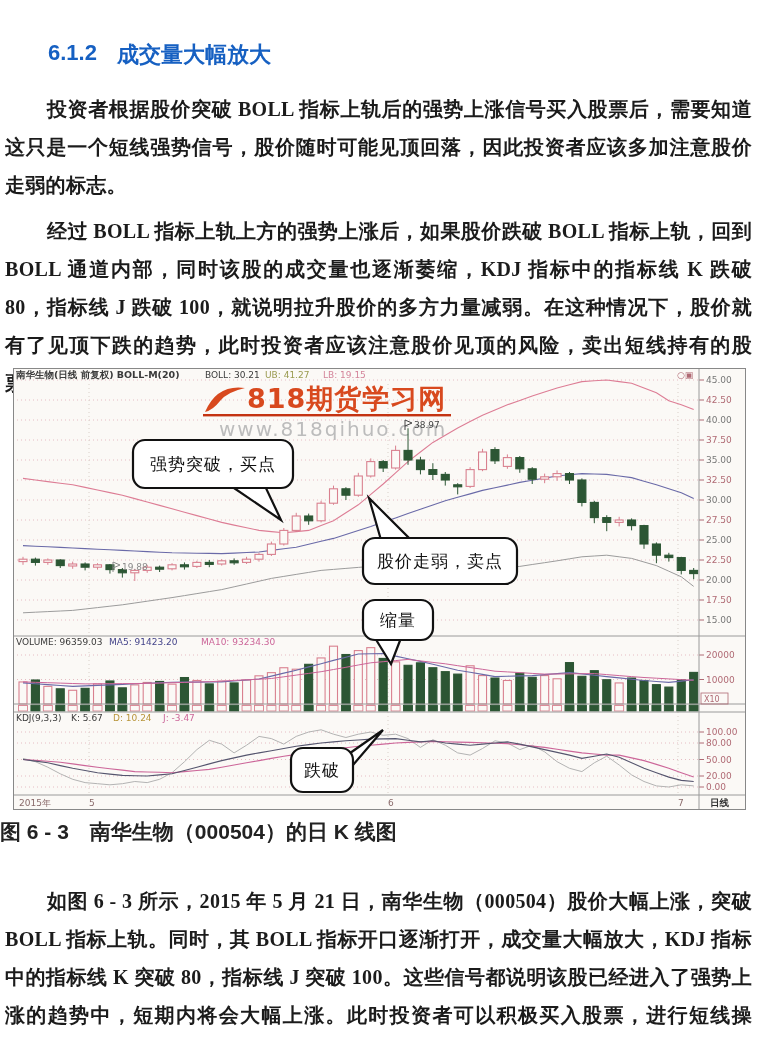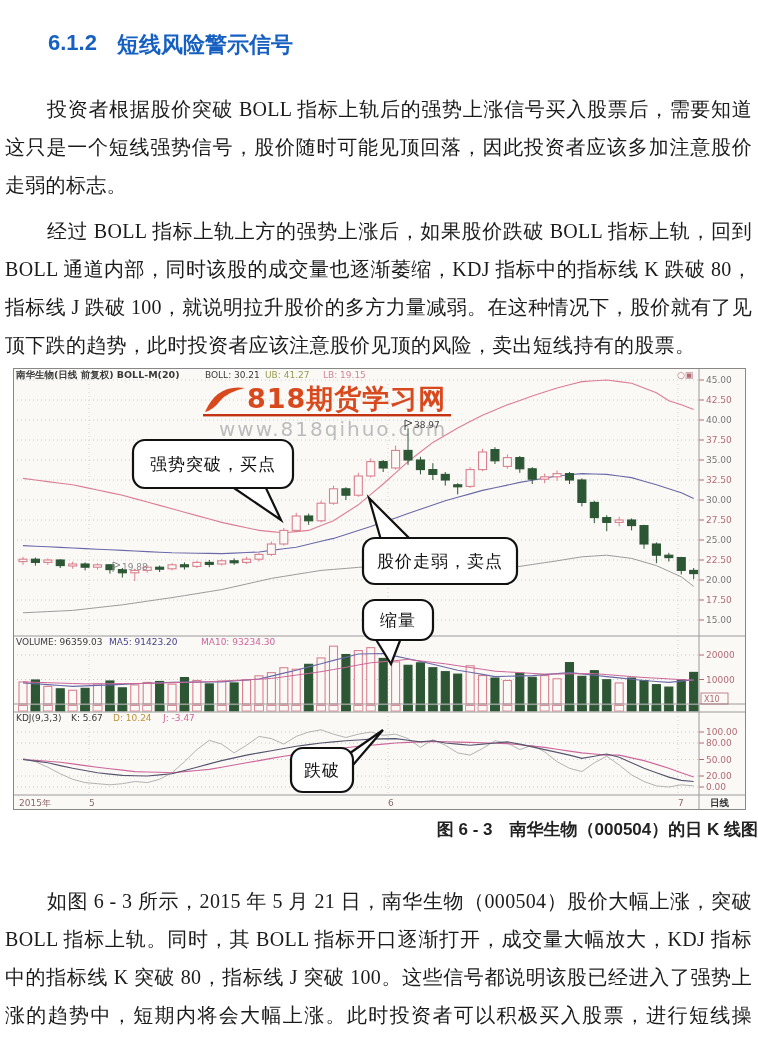--- a/index.html
+++ b/index.html
@@ -1,43 +1,43 @@
 <!DOCTYPE html>
 <html><head>
 <meta charset="utf-8">
 <style>
   html,body{margin:0;padding:0;}
   body{width:758px;height:1038px;background:#ffffff;position:relative;
        font-family:"Liberation Serif","DejaVu Serif",serif;color:#1b1b1b;}
   .page{position:absolute;inset:0;overflow:hidden;}
-  .heading{position:absolute;left:48px;top:30px;margin:0;
+  .heading{position:absolute;left:48px;top:40px;margin:0;
            font-family:"Liberation Sans","DejaVu Sans",sans-serif;
            font-weight:bold;font-size:22px;color:#1660c2;display:flex;gap:20px;}
   .body-para{position:absolute;left:5px;width:747px;margin:0;
              font-size:20px;line-height:38px;text-align:justify;
-             text-indent:2.1em;letter-spacing:0.3px;}
+             text-indent:2.1em;letter-spacing:0.3px;font-weight:bold;}
   #para1{top:90px;}
   #para2{top:204px;margin-top:8px;}
   #para3{top:882px;}
   .figure{position:absolute;left:0;top:0;margin:0;}
   .chart-wrap{position:absolute;left:13px;top:368px;width:733px;height:442px;
               background:#fbf9f6;}
   .chart-wrap svg{display:block;}
-  .figcaption{position:absolute;left:0;top:818px;width:758px;text-align:right;
+  .figcaption{position:absolute;left:0;top:818px;width:758px;text-align:left;
               font-family:"Liberation Sans","DejaVu Sans",sans-serif;
-              font-weight:600;font-size:17px;color:#222;}
+              font-weight:600;font-size:21px;color:#222;}
 </style>
 </head>
 <body>
 
 <div class="page">
 
   <h2 class="heading">
     <span>6.1.2</span>
-    <span>短线风险警示信号</span>
+    <span>成交量大幅放大</span>
   </h2>
 
   <p id="para1" class="body-para">投资者根据股价突破 BOLL 指标上轨后的强势上涨信号买入股票后，需要知道这只是一个短线强势信号，股价随时可能见顶回落，因此投资者应该多加注意股价走弱的标志。</p>
   <p id="para2" class="body-para">经过 BOLL 指标上轨上方的强势上涨后，如果股价跌破 BOLL 指标上轨，回到 BOLL 通道内部，同时该股的成交量也逐渐萎缩，KDJ 指标中的指标线 K 跌破 80，指标线 J 跌破 100，就说明拉升股价的多方力量减弱。在这种情况下，股价就有了见顶下跌的趋势，此时投资者应该注意股价见顶的风险，卖出短线持有的股票。</p>
 
   <div class="figure">
     <div class="chart-wrap">
       <svg id="chart-svg" width="733" height="442" viewBox="0 0 733 442">
           <rect x="0" y="0" width="733" height="442" fill="#fbf9f6"></rect>
           <g>

